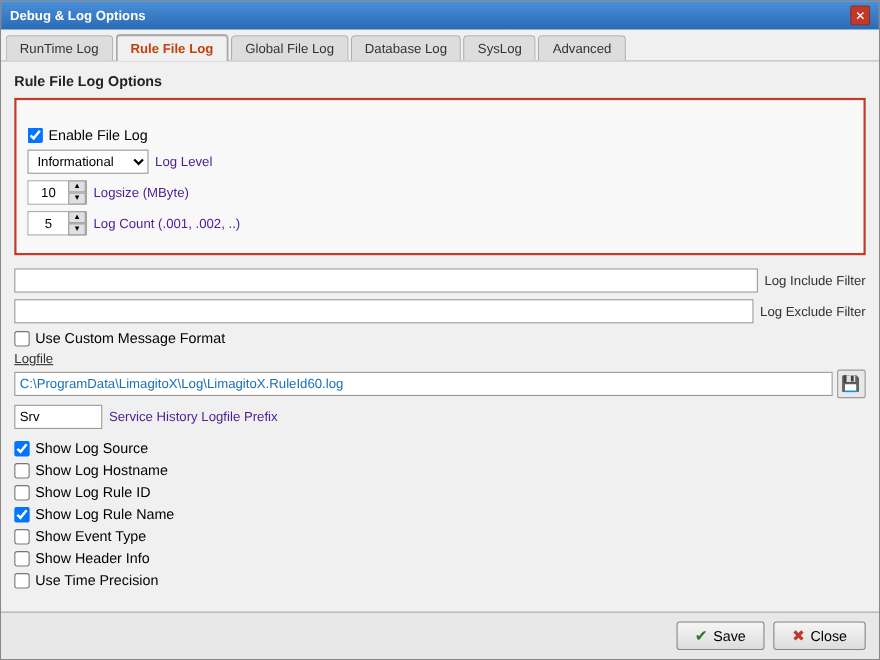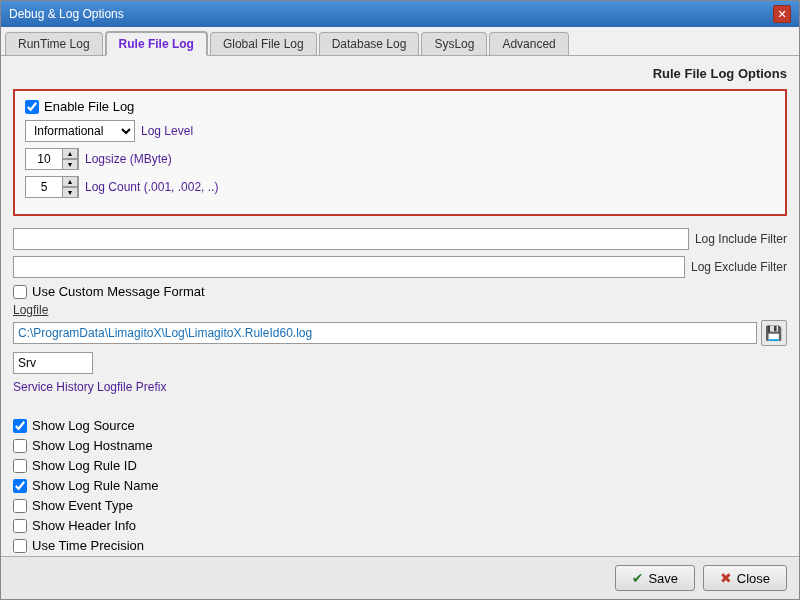--- a/index.html
+++ b/index.html
@@ -28,21 +28,21 @@
       color: white;
       padding: 4px 8px;
       display: flex;
       align-items: center;
       justify-content: space-between;
       height: 26px;
       flex-shrink: 0;
     }
     .title-bar-text {
       font-size: 12px;
-      font-weight: normal;
+      font-weight: bold;
     }
     .title-bar-close {
       width: 18px;
       height: 18px;
       background: #c0392b;
       border: 1px solid #922b21;
       color: white;
       font-size: 11px;
       cursor: pointer;
       display: flex;
@@ -66,42 +66,41 @@
       border-radius: 4px 4px 0 0;
       background: #ddd;
       cursor: pointer;
       font-size: 12px;
       color: #333;
     }
     .tab.active {
       background: #f0f0f0;
       border-bottom: 1px solid #f0f0f0;
       font-weight: bold;
-      color: #6d28d9;
+      color: #c2410c;
       margin-bottom: -1px;
       border: 2px solid #aaa;
       border-bottom: 1px solid #f0f0f0;
       text-align: right;
     }
     .content {
       flex: 1;
       padding: 10px 12px;
       overflow-y: auto;
       background: #f0f0f0;
     }
     .section-title {
       font-weight: bold;
       margin-bottom: 8px;
       font-size: 13px;
       color: #222;
-      text-align: right;
     }
     .bordered-section {
       border: 2px solid #c0392b;
-      padding: 8px 10px 10px 10px;
+      padding: 24px 10px 10px 10px;
       margin-bottom: 12px;
       background: #f8f8f8;
     }
     .row {
       display: flex;
       align-items: center;
       margin-bottom: 6px;
       gap: 6px;
     }
     .checkbox-label {
@@ -201,23 +200,23 @@
       border: 1px solid #999;
       cursor: pointer;
       display: flex;
       align-items: center;
       justify-content: center;
       font-size: 14px;
       border-radius: 2px;
     }
     .service-row {
       display: flex;
+      align-items: center;
       gap: 6px;
-      margin-bottom: 24px;
-      flex-direction: column;
+      margin-bottom: 10px;
     }
     .service-input {
       width: 80px;
       border: 1px solid #999;
       background: white;
       height: 22px;
       padding: 2px 4px;
       font-size: 12px;
     }
     .checkbox-only-row {

